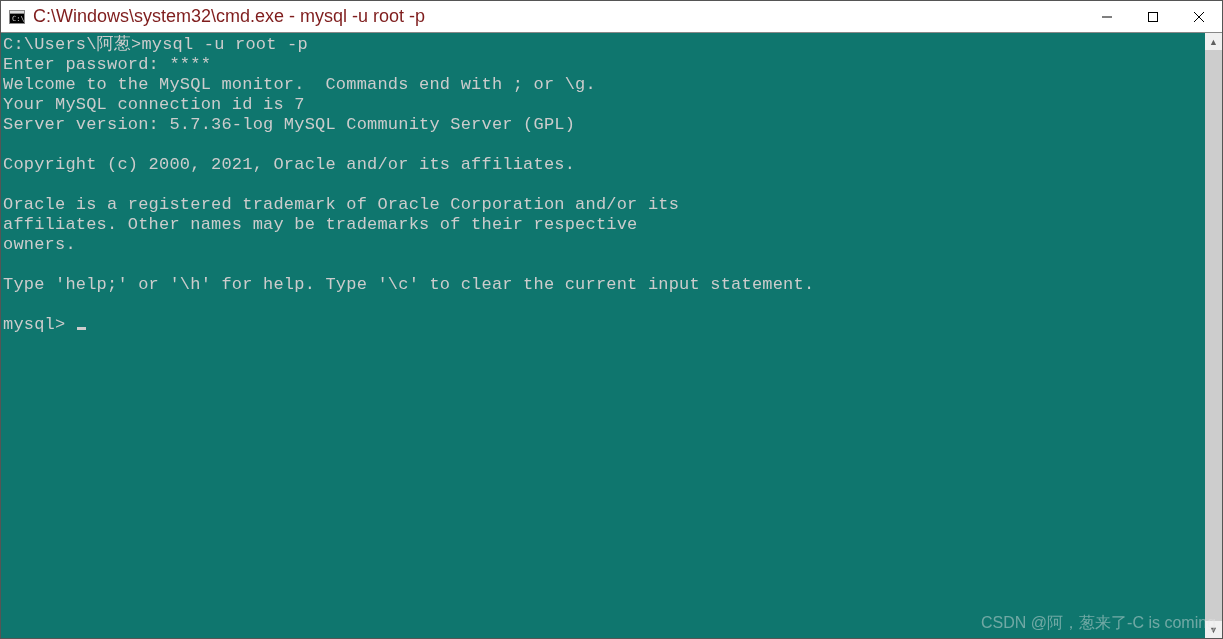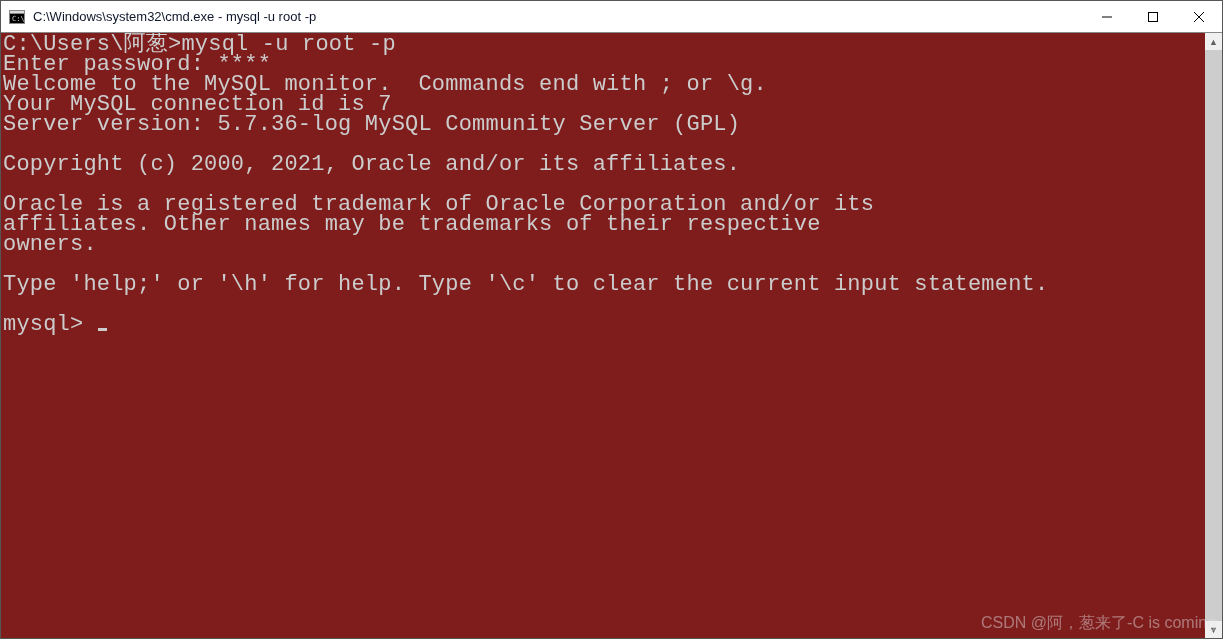--- a/index.html
+++ b/index.html
@@ -31,22 +31,22 @@
       width: 16px;
       height: 16px;
       margin: 0 8px 0 8px;
       display: flex;
       align-items: center;
       justify-content: center;
     }
     .titlebar-icon svg { width: 16px; height: 16px; }
     .titlebar-title {
       flex: 1;
-      font-size: 13px;
-      color: #0f172a;
+      font-size: 18px;
+      color: #7f1d1d;
       white-space: nowrap;
       overflow: hidden;
     }
     .win-controls {
       display: flex;
       height: 100%;
     }
     .win-btn {
       width: 46px;
       height: 100%;
@@ -58,24 +58,24 @@
     .win-btn svg { width: 10px; height: 10px; stroke: currentColor; stroke-width: 1; fill: none; }
 
     .client {
       flex: 1;
       display: flex;
       position: relative;
       background: #000;
     }
     .terminal {
       flex: 1;
-      background: #7f1d1d;
+      background: #0f766e;
       color: #ccc;
       font-family: "NSimSun", "SimSun", "Courier New", monospace;
-      font-size: 22px;
+      font-size: 17px;
       line-height: 20px;
       padding: 2px 0 0 2px;
       white-space: pre;
       letter-spacing: 0.2px;
       overflow: hidden;
     }
     .scrollbar {
       width: 17px;
       background: #f0f0f0;
       position: relative;

